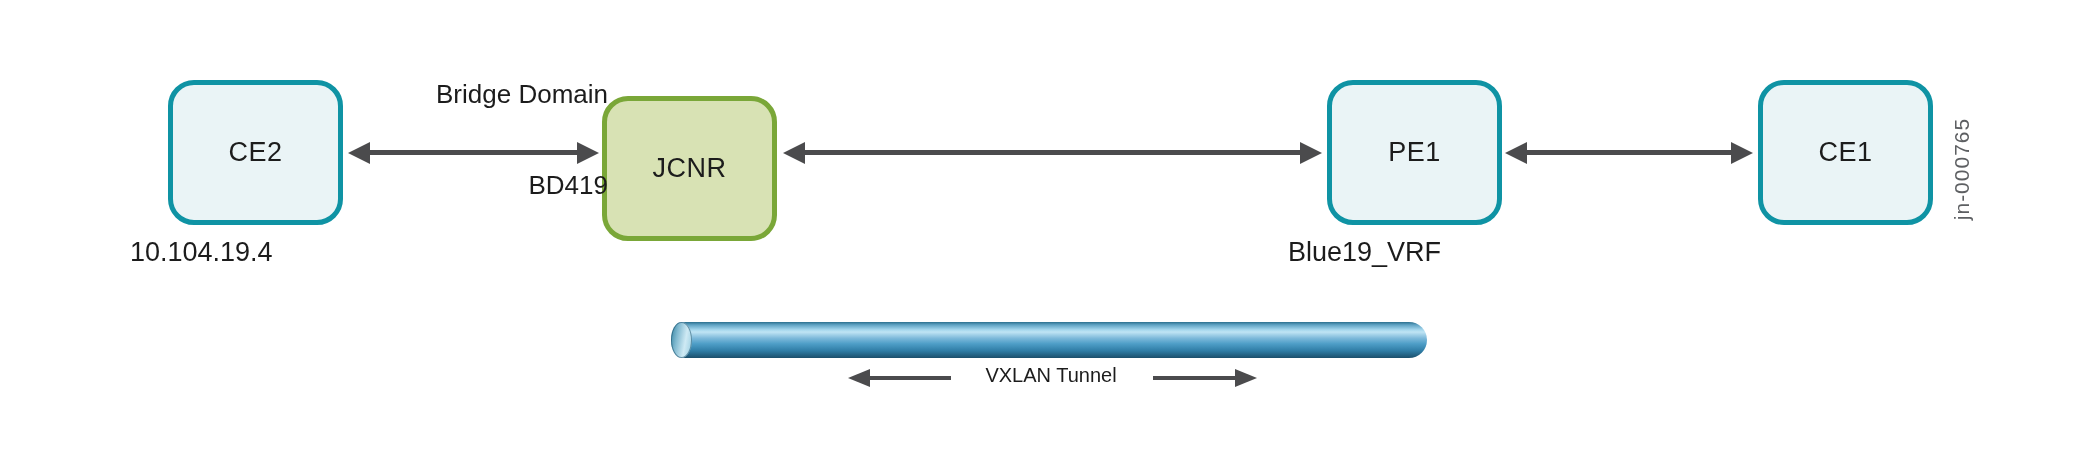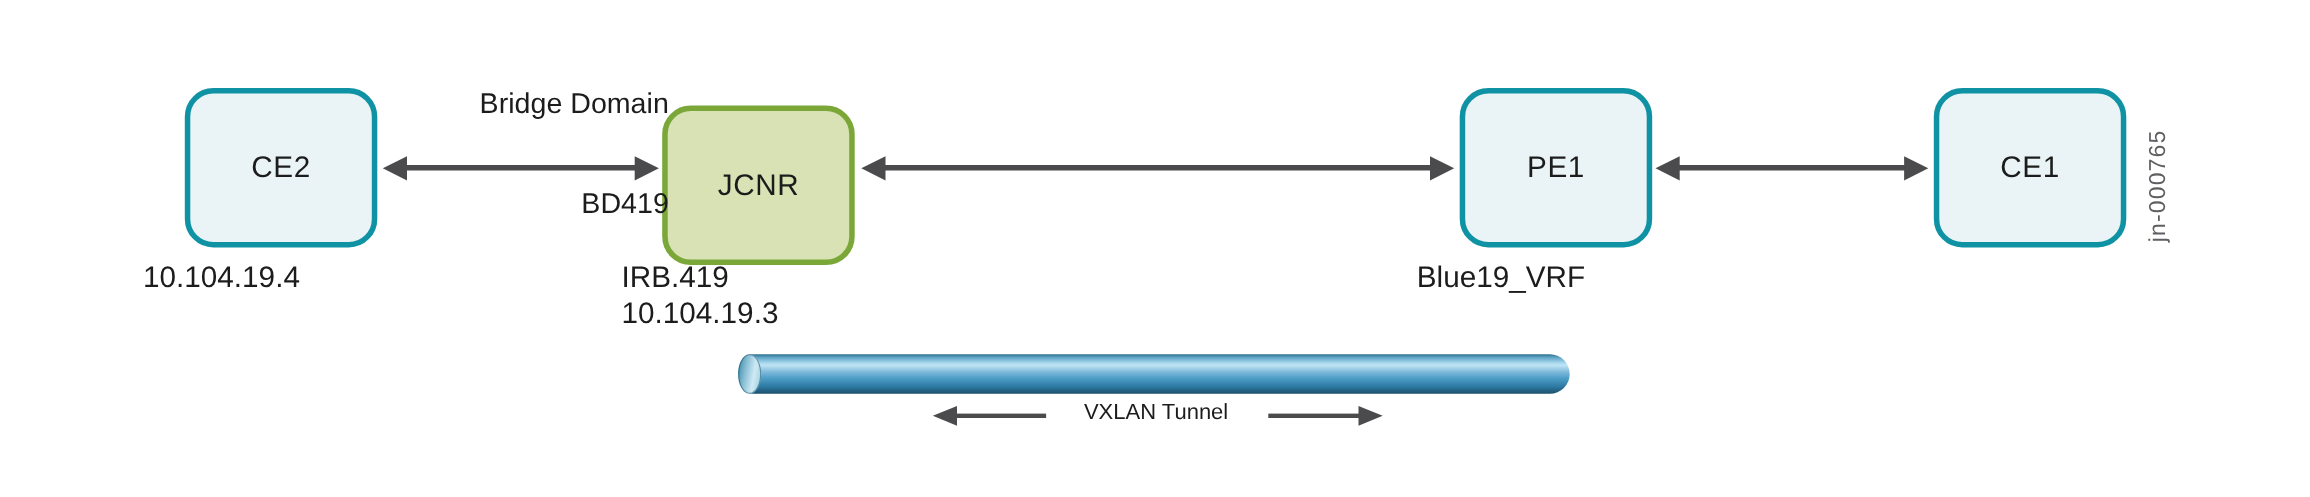--- a/index.html
+++ b/index.html
@@ -109,24 +109,20 @@
   <div class="node teal n-pe1">
     <span>PE1</span>
   </div>
   <div class="node teal n-ce1">
     <span>CE1</span>
   </div>
 
   <div class="caption cap-ce2">
     <div>10.104.19.4</div>
   </div>
-  <div class="caption cap-jcnr">
-    <div>IRB.419</div>
-    <div>10.104.19.3</div>
-  </div>
   <div class="caption cap-pe1">
     <div>Blue19_VRF</div>
   </div>
 
   <div class="darrow a1"></div>
   <div class="darrow a2"></div>
   <div class="darrow a3"></div>
 
   <div class="linklbl lbl-top">
     <div>Bridge Domain</div>

